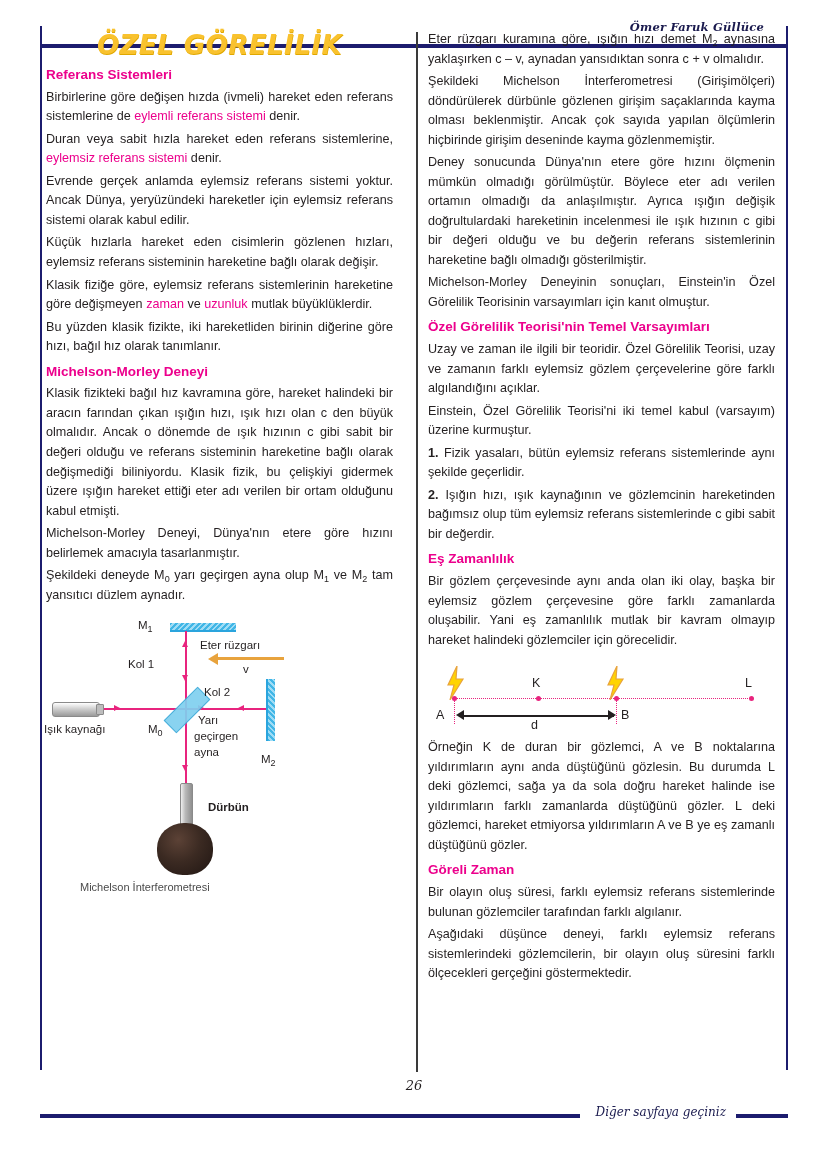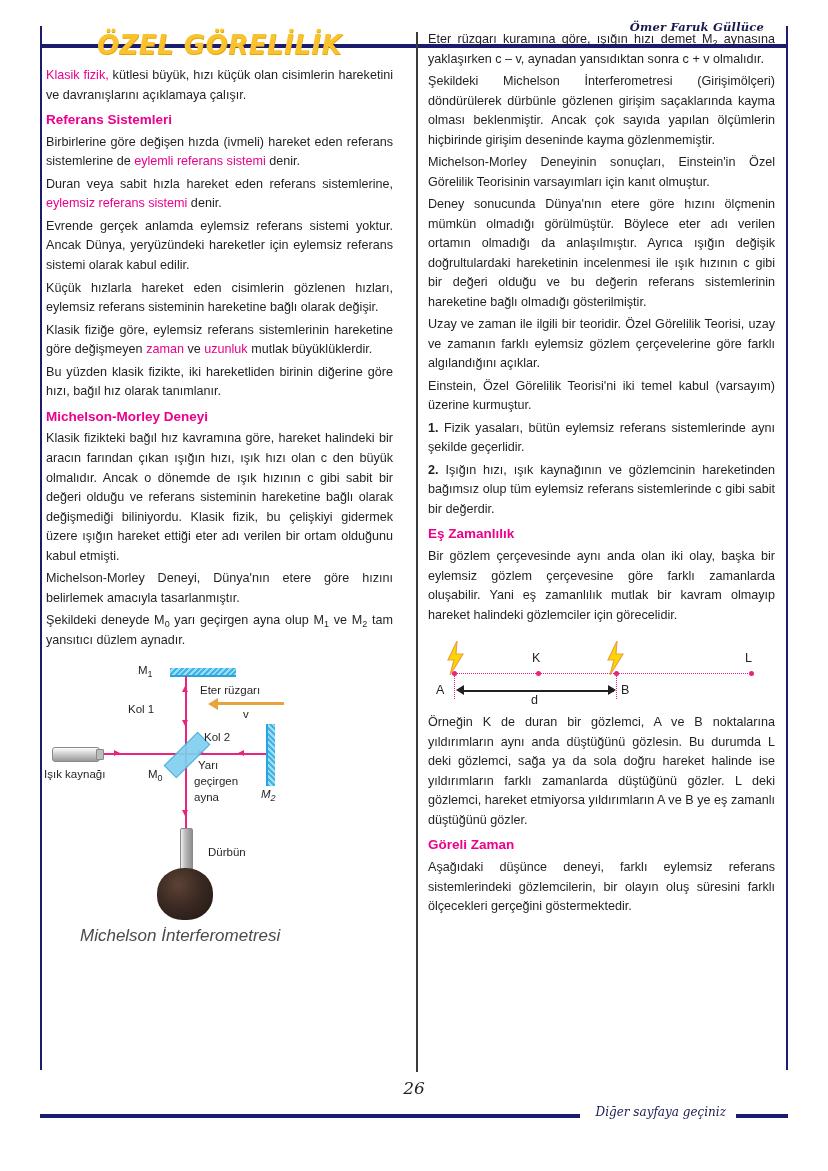--- a/index.html
+++ b/index.html
@@ -192,22 +192,21 @@
     border-radius: 2px;
   }
   .scope-body {
     position: absolute;
     width: 56px; height: 52px;
     background: radial-gradient(circle at 38% 32%, #5c4236 0%, #3b2a22 45%, #1f1512 100%);
     border-radius: 48% 48% 46% 46%;
   }
   .fig-caption {
     position: absolute;
-    font-size: 17px;
-    font-style: italic;
+    font-size: 11px;
     color: #4a4a4a;
     white-space: nowrap;
   }
 
   
   .fig-sim {
     position: relative;
     width: 347px;
     height: 72px;
     margin: 10px 0 6px 0;
@@ -253,21 +252,21 @@
   .bolt { position: absolute; top: 6px; }
 
   
   .page-num {
     position: absolute;
     left: 0; right: 0;
     top: 1078px;
     text-align: center;
     font-family: "DejaVu Serif", serif;
     font-style: italic;
-    font-size: 17px;
+    font-size: 13px;
     color: #231f20;
   }
   .footer {
     position: absolute;
     left: 40px; right: 40px;
     top: 1108px;
     height: 18px;
   }
   .rule-bottom-left {
     position: absolute;
@@ -307,21 +306,20 @@
   </div>
 
   <div class="frame">
     <div class="divider"></div>
   </div>
 
   <div class="col col-left">
 
     <h1 class="title">ÖZEL GÖRELİLİK</h1>
 
-    <p class="para"><span class="hl">Klasik fizik,</span><span> kütlesi büyük, hızı küçük olan cisimlerin hareketini ve davranışlarını açıklamaya çalışır.</span></p>
 
 
     <h2 class="sub">Referans Sistemleri</h2>
 
     <p class="para"><span>Birbirlerine göre değişen hızda (ivmeli) hareket eden referans sistemlerine de </span><span class="hl">eylemli referans sistemi</span><span> denir.</span></p>
 
     <p class="para"><span>Duran veya sabit hızla hareket eden referans sistemlerine, </span><span class="hl">eylemsiz referans sistemi</span><span> denir.</span></p>
 
     <p class="para">Evrende gerçek anlamda eylemsiz referans sistemi yoktur. Ancak Dünya, yeryüzündeki hareketler için eylemsiz referans sistemi olarak kabul edilir.</p>
 
@@ -363,51 +361,52 @@
         <span>M</span><sub>0</sub>
       </div>
 
       <div class="fm-label" style="left:146px; top:101px;">Yarı</div>
       <div class="fm-label" style="left:142px; top:117px;">geçirgen</div>
       <div class="fm-label" style="left:142px; top:133px;">ayna</div>
 
       <div class="fm-label" style="left:152px; top:73px;">Kol 2</div>
 
       <div class="mirror-v" style="left:214px; top:66px; height:62px;"></div>
-      <div class="fm-label" style="left:209px; top:130px;font-style:italic;">
+      <div class="fm-label" style="left:209px; top:140px;">
         <span>M</span><sub>2</sub>
       </div>
 
       <div class="lamp" style="left:0px; top:89px;"></div>
       <div class="lamp-cap" style="left:44px; top:91px;"></div>
       <div class="fm-label" style="left:-8px; top:110px;">Işık kaynağı</div>
 
       <div class="fm-label" style="left:148px; top:26px;">Eter rüzgarı</div>
       <div class="wind-arrow-line" style="left:166px; top:44px; width:66px;"></div>
       <div class="wind-arrow-head" style="left:156px; top:39.5px;"></div>
       <div class="fm-label" style="left:191px; top:50px;">v</div>
 
       <div class="scope-tube" style="left:128px; top:170px;"></div>
       <div class="scope-body" style="left:105px; top:210px;"></div>
-      <div class="fm-label" style="left:156px; top:188px;">Dürbün</div>
+      <div class="fm-label" style="left:156px; top:188px;font-weight:bold;">Dürbün</div>
 
       <div class="fig-caption" style="left:28px; top:268px;">Michelson İnterferometresi</div>
     </div>
   </div>
 
   <div class="col col-right">
 
     <p class="para"><span>Eter rüzgarı kuramına göre, ışığın hızı demet M</span><sub>2</sub><span> aynasına yaklaşırken c – v, aynadan yansıdıktan sonra c + v olmalıdır.</span></p>
 
     <p class="para gap">Şekildeki Michelson İnterferometresi (Girişimölçeri) döndürülerek dürbünle gözlenen girişim saçaklarında kayma olması beklenmiştir. Ancak çok sayıda yapılan ölçümlerin hiçbirinde girişim deseninde kayma gözlenmemiştir.</p>
 
+    <p class="para">Deney sonucunda Dünya'nın etere göre hızını ölçmenin mümkün olmadığı görülmüştür. Böylece eter adı verilen ortamın olmadığı da anlaşılmıştır. Ayrıca ışığın değişik doğrultulardaki hareketinin incelenmesi ile ışık hızının c gibi bir değeri olduğu ve bu değerin referans sistemlerinin hareketine bağlı olmadığı gösterilmiştir.</p>
+
     <p class="para">Michelson-Morley Deneyinin sonuçları, Einstein'in Özel Görelilik Teorisinin varsayımları için kanıt olmuştur.</p>
 
-    <p class="para">Deney sonucunda Dünya'nın etere göre hızını ölçmenin mümkün olmadığı görülmüştür. Böylece eter adı verilen ortamın olmadığı da anlaşılmıştır. Ayrıca ışığın değişik doğrultulardaki hareketinin incelenmesi ile ışık hızının c gibi bir değeri olduğu ve bu değerin referans sistemlerinin hareketine bağlı olmadığı gösterilmiştir.</p>
-
+    <h2 class="sub">Özel Görelilik Teorisi'nin Temel Varsayımları</h2>
 
     <p class="para">Uzay ve zaman ile ilgili bir teoridir. Özel Görelilik Teorisi, uzay ve zamanın farklı eylemsiz gözlem çerçevelerine göre farklı algılandığını açıklar.</p>
 
     <p class="para">Einstein, Özel Görelilik Teorisi'ni iki temel kabul (varsayım) üzerine kurmuştur.</p>
 
     <p class="para"><span class="bold">1.</span><span> Fizik yasaları, bütün eylemsiz referans sistemlerinde aynı şekilde geçerlidir.</span></p>
 
     <p class="para"><span class="bold">2.</span><span> Işığın hızı, ışık kaynağının ve gözlemcinin hareketinden bağımsız olup tüm eylemsiz referans sistemlerinde c gibi sabit bir değerdir.</span></p>
 
     <h2 class="sub">Eş Zamanlılık</h2>
@@ -442,20 +441,21 @@
       <div class="sim-dline" style="left:34px; width:152px;"></div>
       <div class="sim-ar-l" style="left:28px;"></div>
       <div class="sim-ar-r" style="left:180px;"></div>
       <div class="sim-lbl" style="left:103px; top:58px;">d</div>
     </div>
 
     <p class="para">Örneğin K de duran bir gözlemci, A ve B noktalarına yıldırımların aynı anda düştüğünü gözlesin. Bu durumda L deki gözlemci, sağa ya da sola doğru hareket halinde ise yıldırımların farklı zamanlarda düştüğünü gözler. L deki gözlemci, hareket etmiyorsa yıldırımların A ve B ye eş zamanlı düştüğünü gözler.</p>
 
     <h2 class="sub">Göreli Zaman</h2>
 
+    <p class="para gap">Bir olayın oluş süresi, farklı eylemsiz referans sistemlerinde bulunan gözlemciler tarafından farklı algılanır.</p>
 
     <p class="para">Aşağıdaki düşünce deneyi, farklı eylemsiz referans sistemlerindeki gözlemcilerin, bir olayın oluş süresini farklı ölçecekleri gerçeğini göstermektedir.</p>
   </div>
 
   <div class="page-num">26</div>
 
   <div class="footer">
     <div class="rule-bottom-left"></div>
     <div class="footer-script">Diğer sayfaya geçiniz</div>
     <div class="rule-bottom-right"></div>

